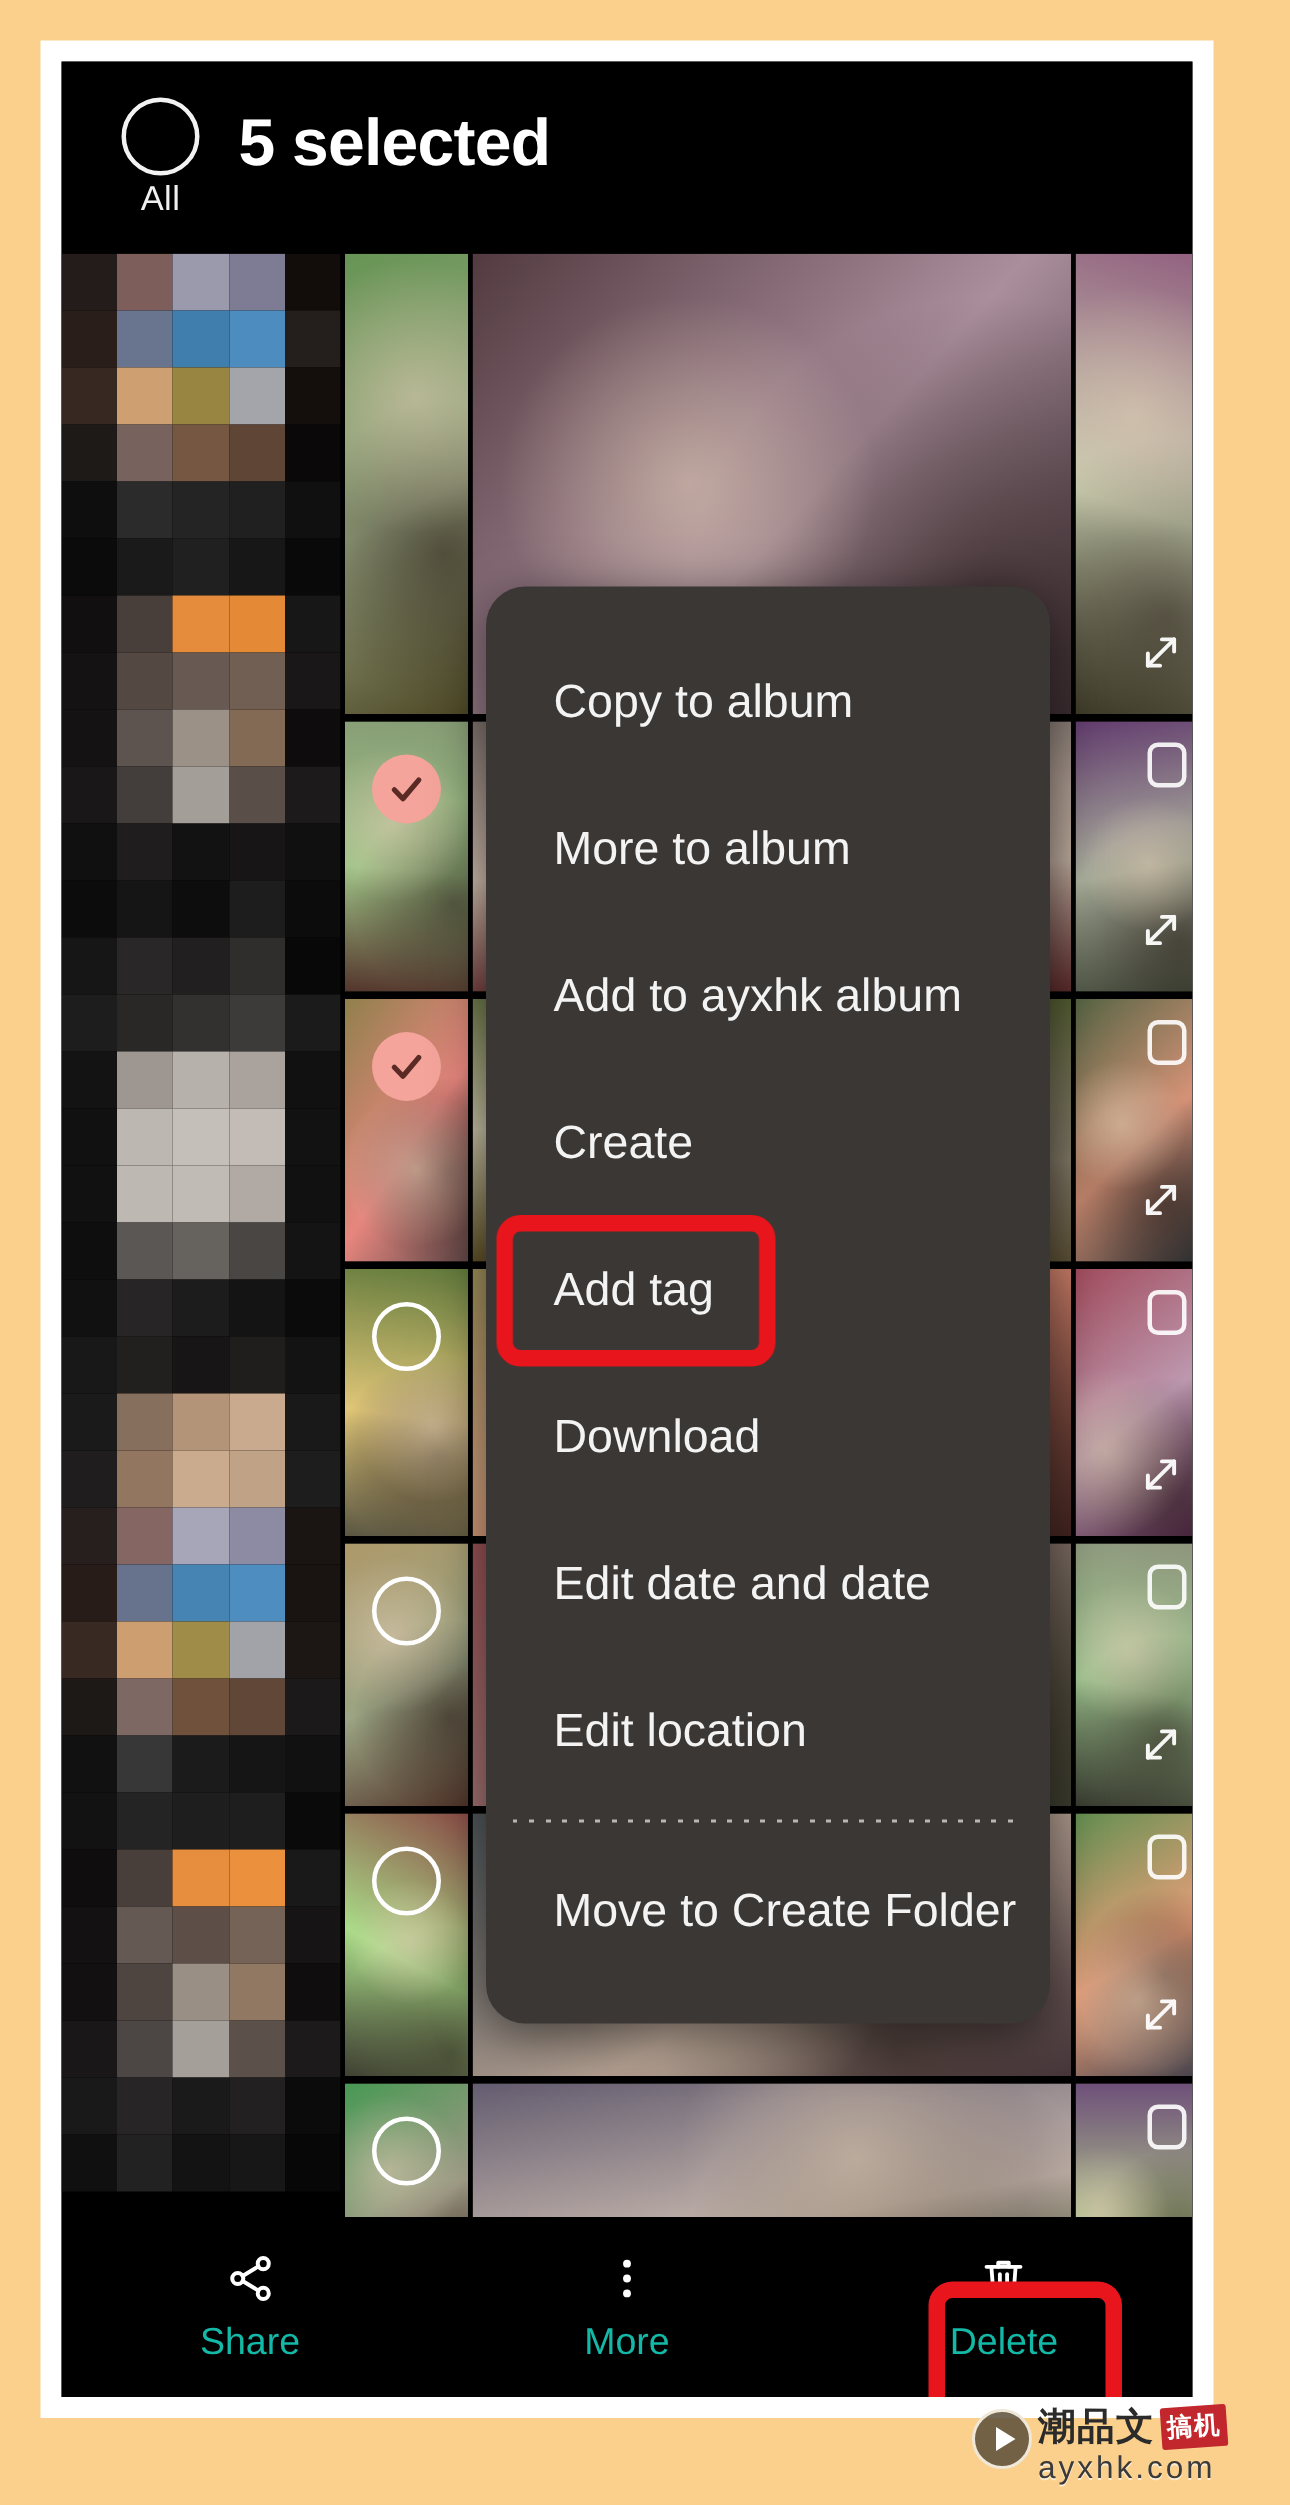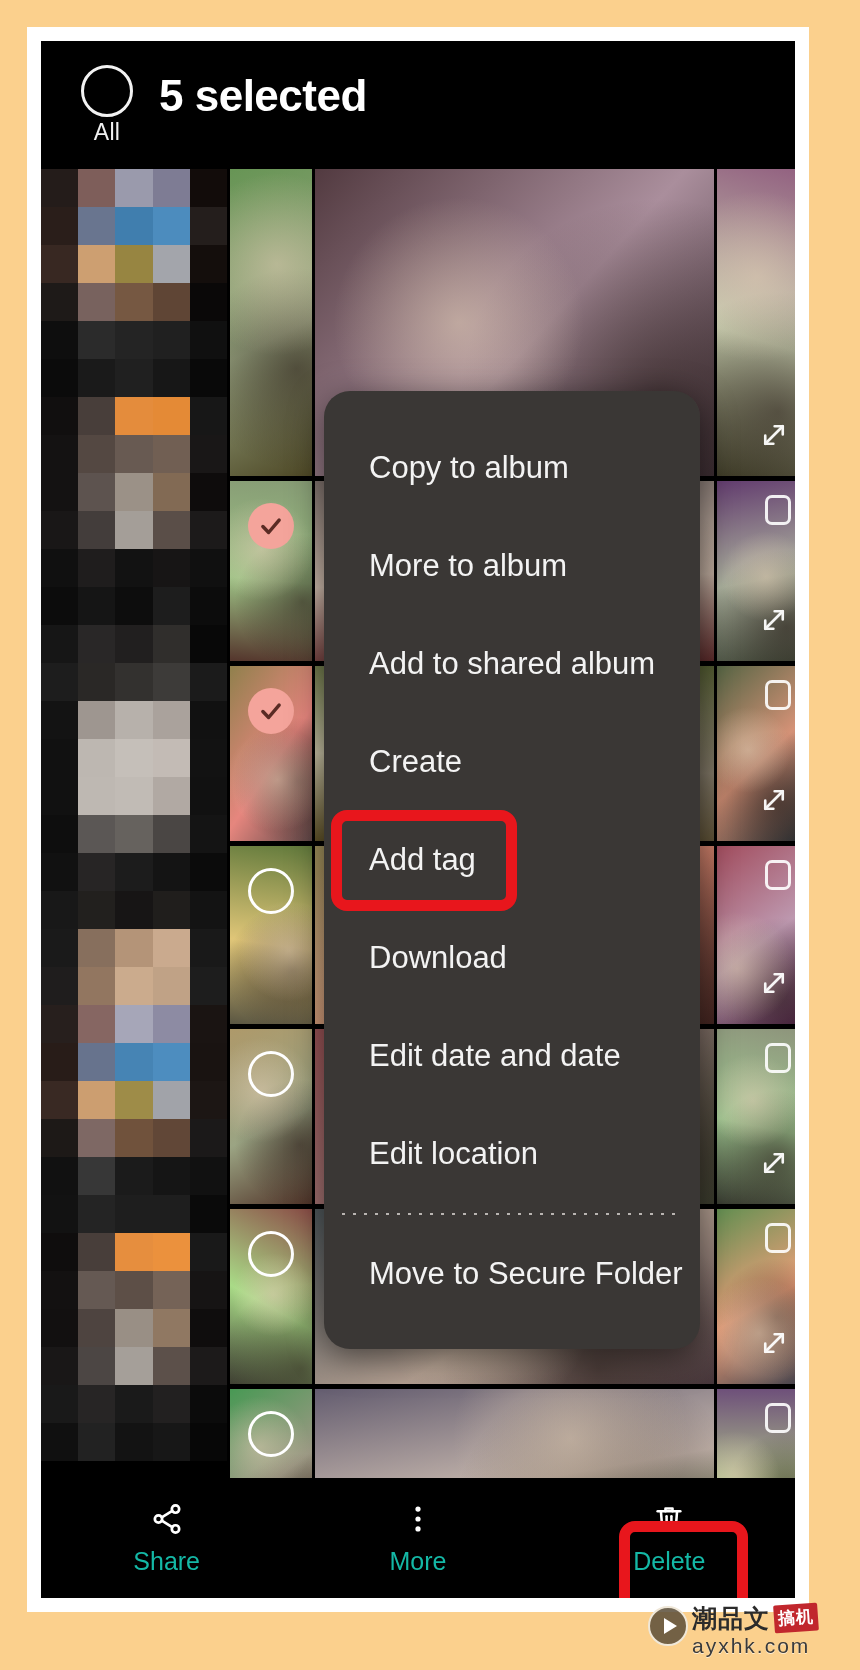--- a/index.html
+++ b/index.html
@@ -561,28 +561,28 @@
     <div id="all-btn">
       <div id="all-circle"></div>
       <span id="all-label">All</span>
     </div>
     <div id="sel-title">5 selected</div>
   </div>
 
   <div id="menu" style="background: rgb(58, 55, 53);">
         <div class="mi">Copy to album</div>
         <div class="mi">More to album</div>
-        <div class="mi">Add to shared album</div>
+        <div class="mi">Add to ayxhk album</div>
         <div class="mi">Create</div>
         <div class="mi">Add tag</div>
         <div class="mi">Download</div>
         <div class="mi">Edit date and date</div>
         <div class="mi">Edit location</div>
         <div class="divider"></div>
-        <div class="mi">Move to Secure Folder</div>
+        <div class="mi">Move to Create Folder</div>
       </div>
 
   <div id="bottombar">
         <div class="bb">
           <span class="ico">
             <svg viewBox="0 0 24 24" width="34" height="34" fill="none" stroke="#fff" stroke-width="1.9" stroke-linecap="round" stroke-linejoin="round">
               <circle cx="18" cy="5" r="2.6"></circle>
               <circle cx="6" cy="12" r="2.6"></circle>
               <circle cx="18" cy="19" r="2.6"></circle>
               <line x1="8.3" y1="10.8" x2="15.7" y2="6.3"></line>

